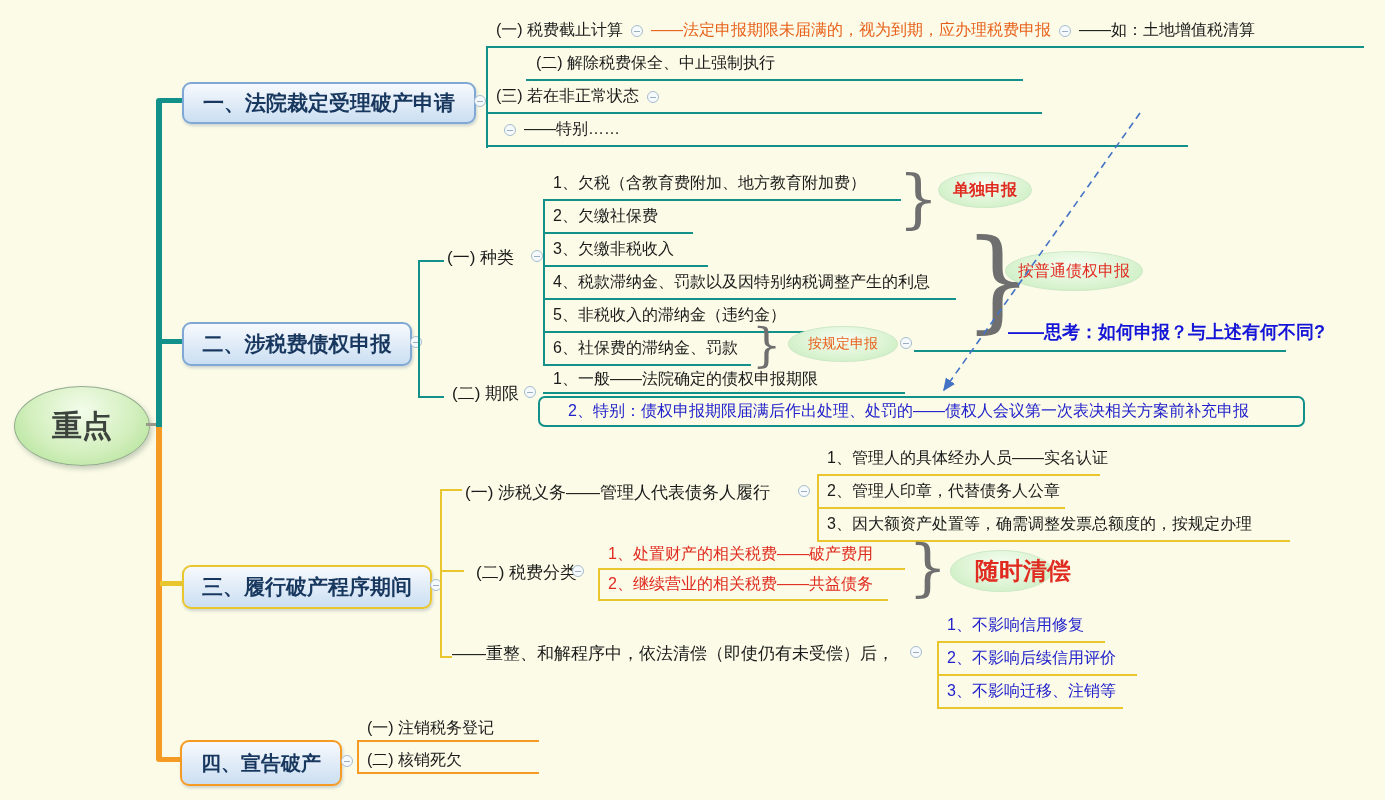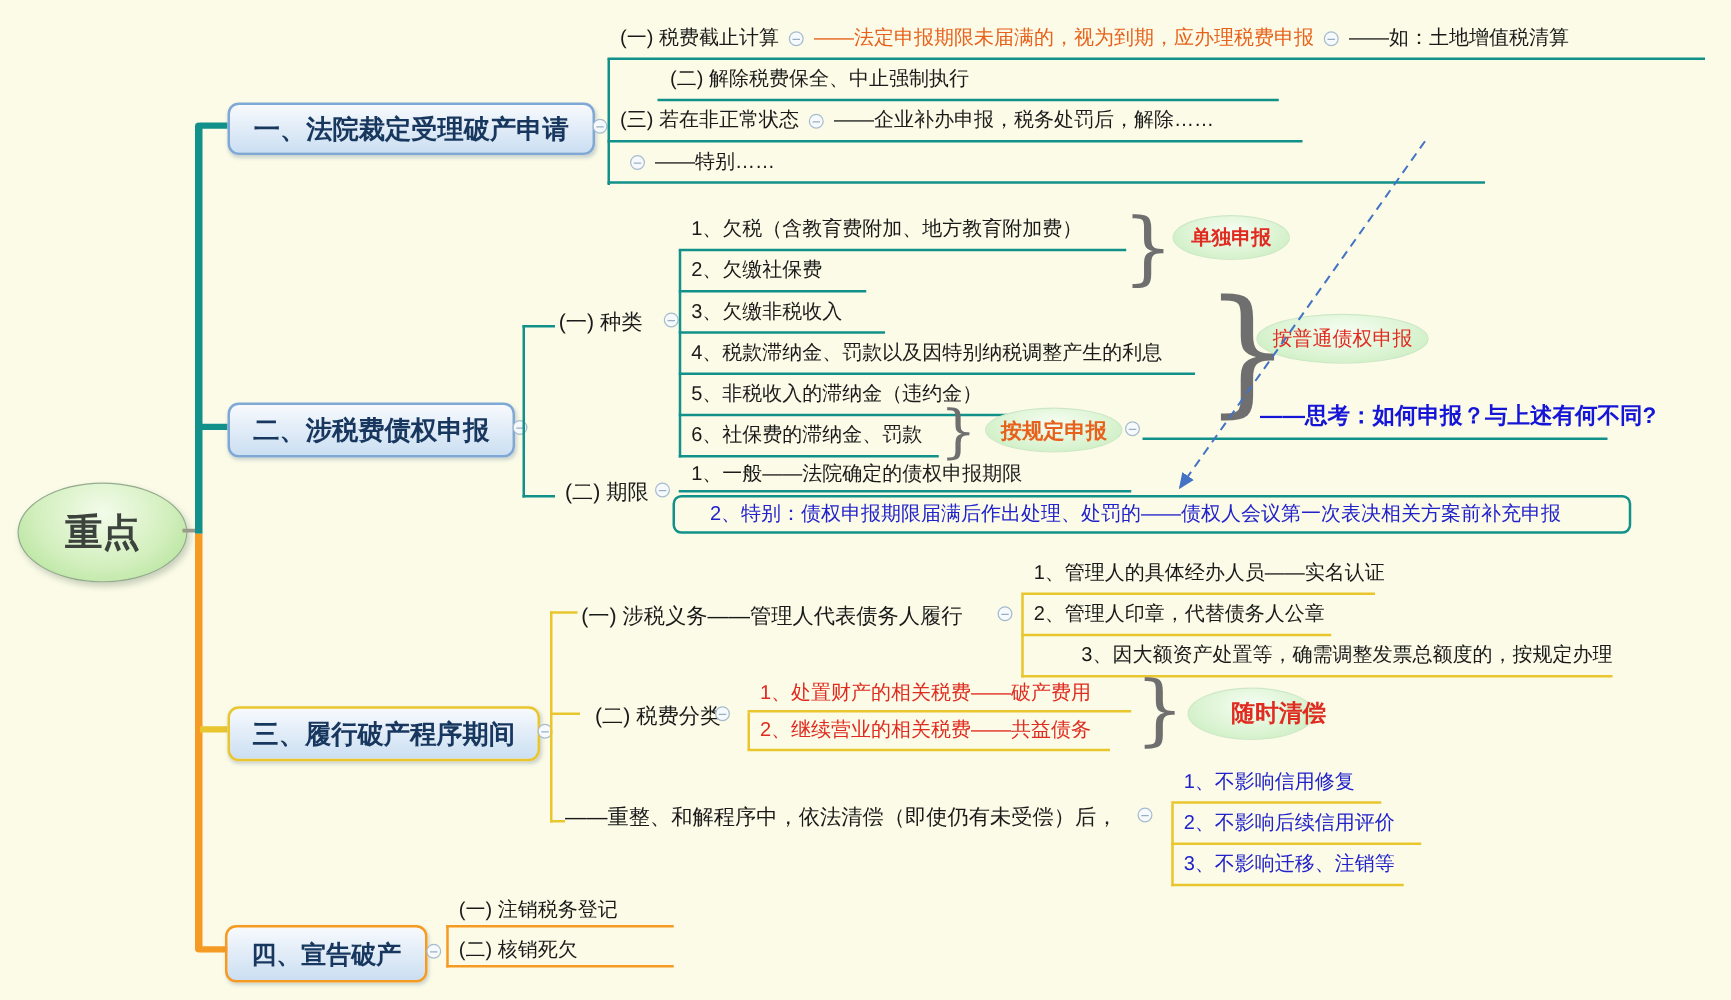--- a/index.html
+++ b/index.html
@@ -99,21 +99,20 @@
   <span class="ored">——法定申报期限未届满的，视为到期，应办理税费申报</span>
   <span class="minus inline"></span>
   <span>——如：土地增值税清算</span>
 </div>
 <div class="row" style="left:486px;top:48px;height:33px;width:497px;margin-left:40px;">
   <span>(二) 解除税费保全、中止强制执行</span>
 </div>
 <div class="row" style="left:486px;top:81px;height:33px;width:556px;">
   <span>(三) 若在非正常状态</span>
   <span class="minus inline"></span>
-  <span>——企业补办申报，税务处罚后，解除……</span>
 </div>
 <div class="row" style="left:486px;top:114px;height:33px;width:702px;">
   <span class="minus inline"></span>
   <span>——特别……</span>
 </div>
 
 <div class="node" style="left:182px;top:322px;width:226px;height:40px;">
   <span>二、涉税费债权申报</span>
 </div>
 <span class="minus" style="left:410px;top:336px;"></span>
@@ -151,21 +150,21 @@
   <span class="red">单独申报</span>
 </div>
 
 <span class="brace" style="left:963px;top:228px;font-size:110px;line-height:104px;">}</span>
 <div class="badge" style="left:1005px;top:251px;width:136px;height:38px;">
   <span class="red" style="font-weight:normal;">按普通债权申报</span>
 </div>
 
 <span class="brace" style="left:752px;top:324px;font-size:46px;line-height:42px;">}</span>
 <div class="badge" style="left:788px;top:326px;width:108px;height:34px;">
-  <span class="ored" style="font-weight:bold;font-size:17px;">按规定申报</span>
+  <span class="ored" style="font-weight:normal;font-size:14px;">按规定申报</span>
 </div>
 <span class="minus" style="left:900px;top:337px;"></span>
 <div class="line" style="left:914px;top:350px;width:372px;height:2px;"></div>
 <div class="think" style="left:988px;top:320px;margin-left:20px;">
   <span>——思考：如何申报？与上述有何不同?</span>
 </div>
 
 <div class="lbl" style="left:452px;top:382px;">
   <span>(二) 期限</span>
 </div>
@@ -199,38 +198,38 @@
   <span>(一) 涉税义务——管理人代表债务人履行</span>
 </div>
 <span class="minus" style="left:798px;top:485px;"></span>
 <div class="line yellow" style="left:817px;top:476px;width:2px;height:66px;"></div>
 <div class="row yb" style="left:817px;top:443px;height:33px;width:283px;">
   <span>1、管理人的具体经办人员——实名认证</span>
 </div>
 <div class="row yb" style="left:817px;top:476px;height:33px;width:248px;">
   <span>2、管理人印章，代替债务人公章</span>
 </div>
-<div class="row yb" style="left:817px;top:509px;height:33px;width:473px;justify-content:flex-end;">
+<div class="row yb" style="left:817px;top:509px;height:33px;width:473px;">
   <span>3、因大额资产处置等，确需调整发票总额度的，按规定办理</span>
 </div>
 
 <div class="lbl" style="left:476px;top:561px;">
   <span>(二) 税费分类</span>
 </div>
 <span class="minus" style="left:572px;top:565px;"></span>
 <div class="line yellow" style="left:598px;top:570px;width:2px;height:30px;"></div>
 <div class="row yb" style="left:598px;top:540px;height:30px;width:307px;">
   <span class="red">1、处置财产的相关税费——破产费用</span>
 </div>
 <div class="row yb" style="left:598px;top:570px;height:31px;width:290px;">
   <span class="red">2、继续营业的相关税费——共益债务</span>
 </div>
 <span class="brace" style="left:908px;top:538px;font-size:62px;line-height:60px;">}</span>
 <div class="badge" style="left:950px;top:550px;width:100px;height:40px;">
-  <span class="red" style="font-size:19px;padding-left:44px;">随时清偿</span>
+  <span class="red" style="font-size:24px;padding-left:44px;">随时清偿</span>
 </div>
 
 <div class="lbl" style="left:452px;top:642px;">
   <span>——重整、和解程序中，依法清偿（即使仍有未受偿）后，</span>
 </div>
 <span class="minus" style="left:910px;top:646px;"></span>
 <div class="line yellow" style="left:937px;top:643px;width:2px;height:66px;"></div>
 <div class="row yb" style="left:937px;top:610px;height:33px;width:168px;">
   <span class="blue">1、不影响信用修复</span>
 </div>

